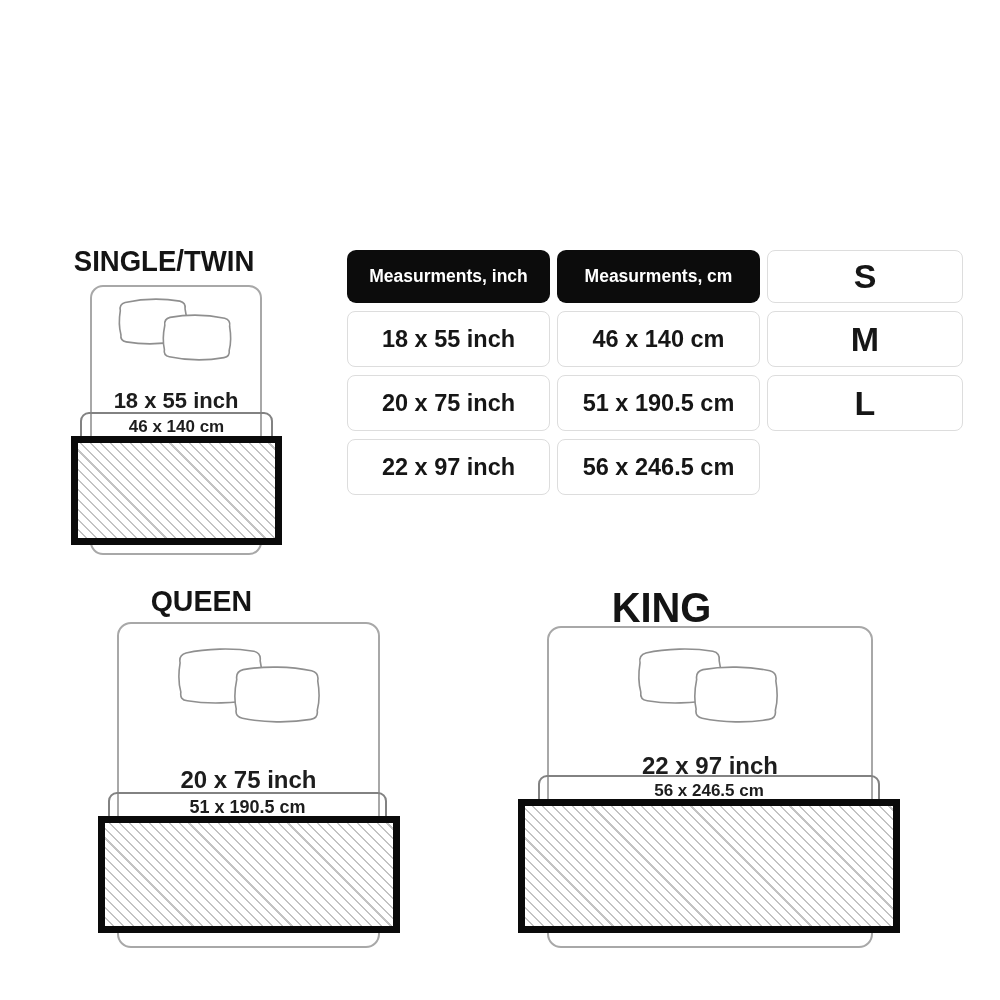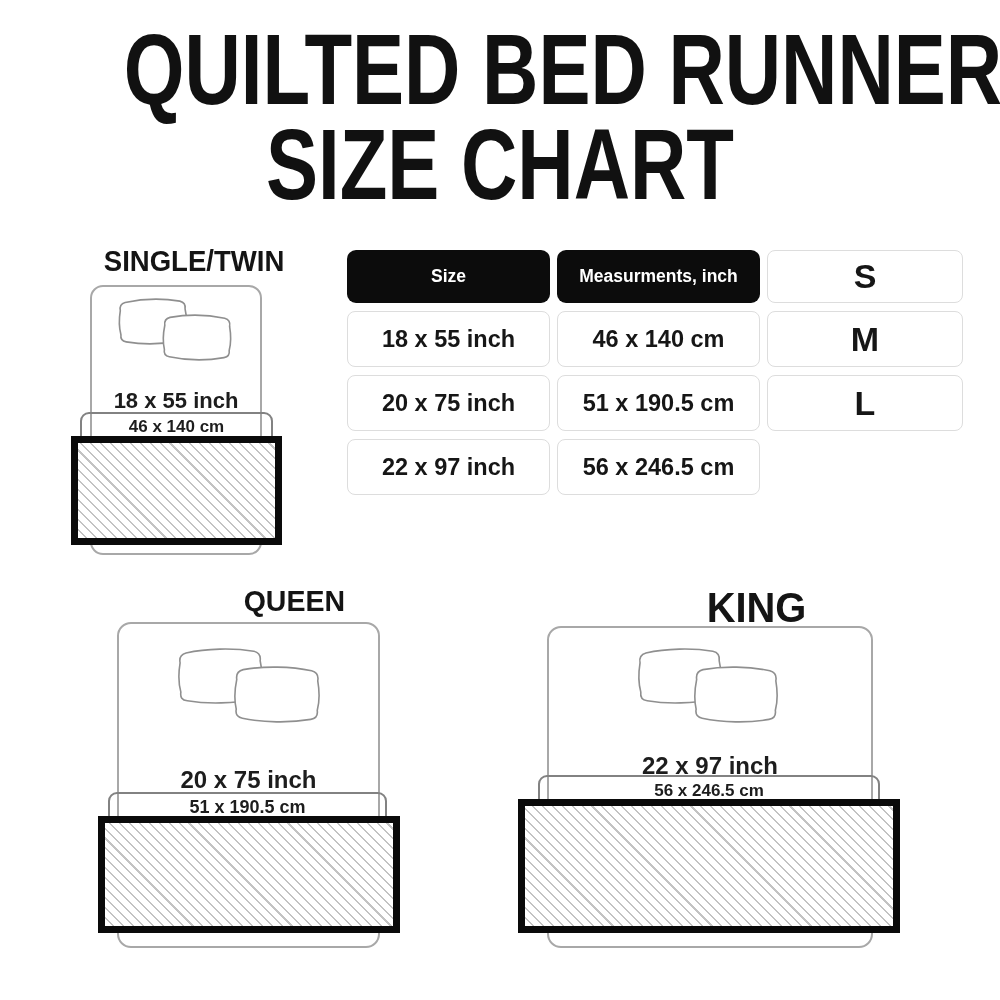--- a/index.html
+++ b/index.html
@@ -15,59 +15,55 @@
   .size-table{position:absolute;left:347px;top:250px;display:grid;
     grid-template-columns:203px 203px 196px;grid-template-rows:53px 56px 56px 56px;
     column-gap:7px;row-gap:8px;}
   .th{background:#0c0c0c;color:#ffffff;border-radius:9px;display:flex;align-items:center;
     justify-content:center;font-weight:bold;font-size:17.5px;}
   .td{background:#ffffff;border:1.5px solid #dddddd;border-radius:8px;display:flex;
     align-items:center;justify-content:center;font-weight:bold;color:#161616;box-sizing:border-box;}
   .td.sz{font-size:34px;}
   .td.ms{font-size:23.5px;}
   
-  .dlabel{position:absolute;font-weight:bold;color:#141414;text-align:right;white-space:nowrap;}
+  .dlabel{position:absolute;font-weight:bold;color:#141414;text-align:left;white-space:nowrap;}
   .dlabel .cond{display:inline-block;transform:scaleX(0.95);transform-origin:50% 50%;}
   .bed{position:absolute;background:#ffffff;border:2px solid #a8a8a8;border-radius:13px;
     box-sizing:border-box;z-index:1;}
   .pillow{position:absolute;z-index:2;overflow:visible;}
   .bracket{position:absolute;border:2px solid #828282;border-radius:9px;background:transparent;
     box-sizing:border-box;z-index:3;}
   .meas{position:absolute;text-align:center;font-weight:bold;color:#1d1d1d;z-index:4;white-space:nowrap;}
   .runner{position:absolute;border:7px solid #0a0a0a;box-sizing:border-box;z-index:5;
     background:repeating-linear-gradient(45deg,#ffffff 0px,#ffffff 5.5px,#c3c3c3 5.5px,#c3c3c3 7px);}
 </style>
 </head>
 <body>
 
 <div id="canvas">
 
-  <h1 class="title">
-    <span class="tline">QUILTED BED RUNNER</span><br>
-    <span class="tline">SIZE CHART</span>
-  </h1>
 
   <div class="dlabel" style="left:69px;top:245px;width:220px;font-size:29px;">
     <span class="cond">SINGLE/TWIN</span>
   </div>
   <div class="bed" style="left:90px;top:285px;width:172px;height:270px;"></div>
   <svg class="pillow" style="left:117px;top:296px;width:72px;height:51px;transform:rotate(-1.5deg);" viewBox="0 0 100 70" preserveAspectRatio="none">
     <path d="M 12,8 C 35,3.5 65,3.5 88,8 C 94,9.5 96,13 95,19 C 97.5,32 97.5,42 95,52 C 96,58 94,61 88,62 C 65,66.5 35,66.5 12,62 C 6,61 4,58 5,52 C 2.5,42 2.5,32 5,19 C 4,13 6,9.5 12,8 Z" fill="#ffffff" stroke="#8f8f8f" stroke-width="1.6" vector-effect="non-scaling-stroke"></path>
   </svg>
   <svg class="pillow" style="left:161px;top:312px;width:72px;height:51px;transform:rotate(1deg);" viewBox="0 0 100 70" preserveAspectRatio="none">
     <path d="M 12,8 C 35,3.5 65,3.5 88,8 C 94,9.5 96,13 95,19 C 97.5,32 97.5,42 95,52 C 96,58 94,61 88,62 C 65,66.5 35,66.5 12,62 C 6,61 4,58 5,52 C 2.5,42 2.5,32 5,19 C 4,13 6,9.5 12,8 Z" fill="#ffffff" stroke="#8f8f8f" stroke-width="1.6" vector-effect="non-scaling-stroke"></path>
   </svg>
   <div class="meas" style="left:90px;top:388px;width:172px;font-size:22px;">18 x 55 inch</div>
   <div class="bracket" style="left:80px;top:412px;width:193px;height:65px;"></div>
   <div class="meas" style="left:80px;top:417px;width:193px;font-size:17px;">46 x 140 cm</div>
   <div class="runner" style="left:71px;top:436px;width:211px;height:109px;"></div>
 
   <div class="size-table">
-    <div class="th">Size</div>
     <div class="th">Measurments, inch</div>
+    <div class="th">Measurments, cm</div>
 
     <div class="td sz">S</div>
     <div class="td ms">18 x 55 inch</div>
     <div class="td ms">46 x 140 cm</div>
 
     <div class="td sz">M</div>
     <div class="td ms">20 x 75 inch</div>
     <div class="td ms">51 x 190.5 cm</div>
 
     <div class="td sz">L</div>

